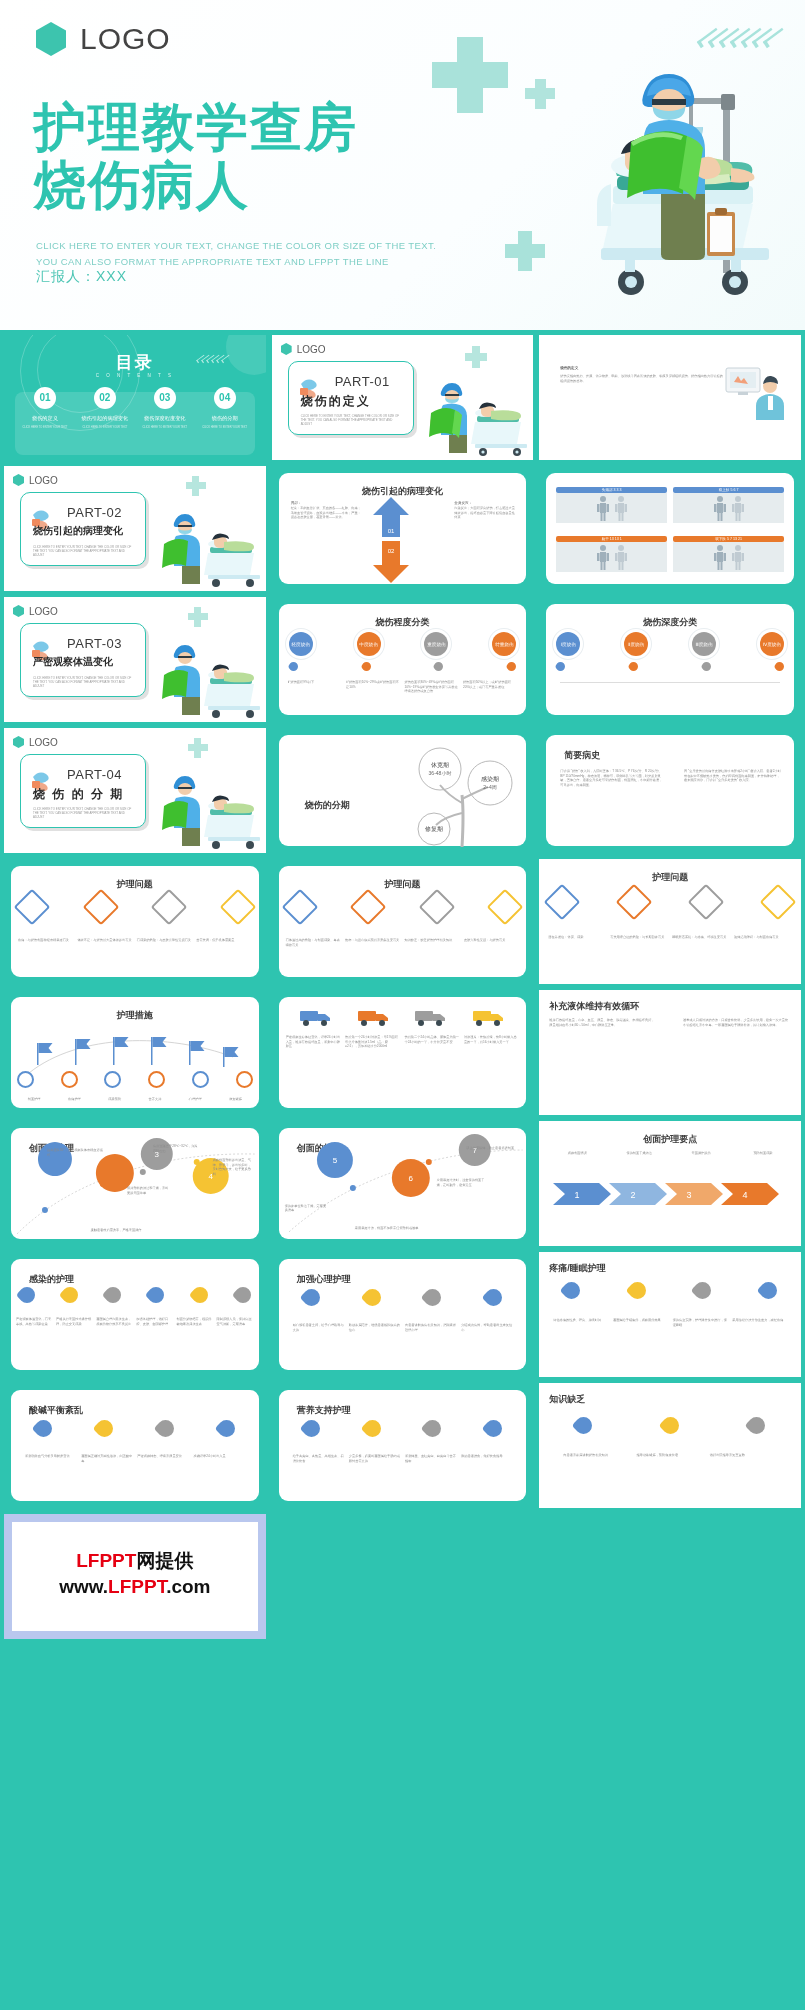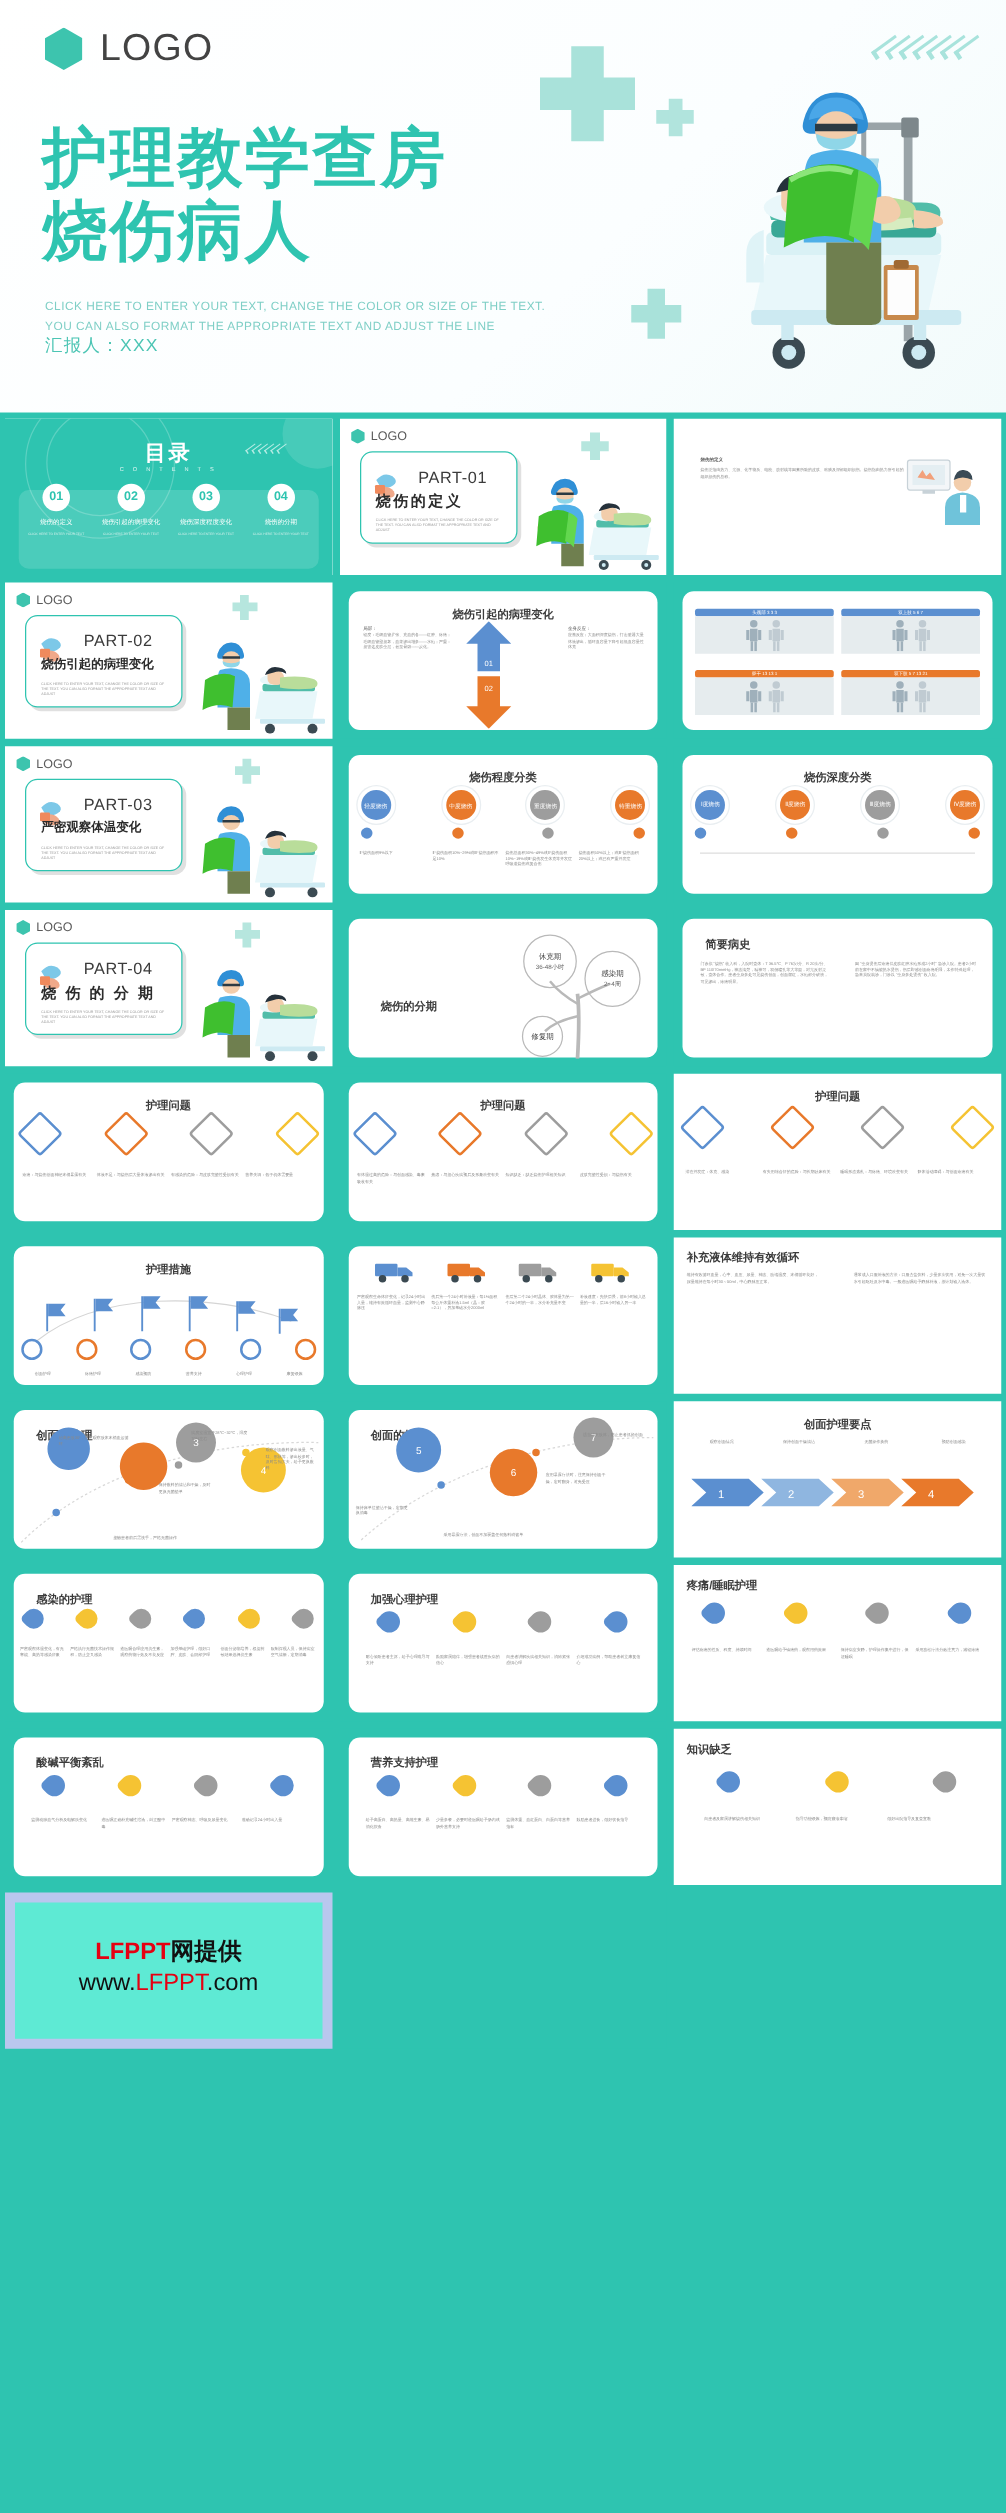--- a/index.html
+++ b/index.html
@@ -100,24 +100,24 @@
   }
   .part-no { position:absolute; left:46px; top:12px; font-size:13px; color:#3b3b3b; letter-spacing:.5px; }
   .part-cn { position:absolute; left:12px; top:31px; right:8px; font-size:12px; font-weight:bold; color:#2b2b2b; letter-spacing:2px; }
   .part-en { position:absolute; left:12px; top:52px; right:10px; font-size:2.9px; line-height:4.2px; color:#9a9a9a; }
   .part-hand { position:absolute; left:10px; top:14px; width:30px; height:24px; }
   .circ { border-radius:50%; display:flex; align-items:center; justify-content:center; color:#fff; font-size:4.6px; }
   .pin { border-radius:50% 50% 50% 4px; transform:rotate(45deg); }
 
   .wm { position:absolute; inset:0; display:flex; flex-direction:column; align-items:center; justify-content:flex-start; padding-top:26px; }
   .wm-1 { font-size:19px; font-weight:bold; color:#111; }
-  .wm-2 { font-size:19px; font-weight:normal; color:#111; margin-top:2px; }
+  .wm-2 { font-size:19px; font-weight:bold; color:#111; margin-top:2px; }
   .wm-red { color:#e60012; }
   .wm-slide { background:#b9c7ee; }
-  .wm-inner { position:absolute; left:8px; top:8px; right:8px; bottom:8px; background:#5eead4; }
+  .wm-inner { position:absolute; left:8px; top:8px; right:8px; bottom:8px; background:#ffffff; }
 </style>
 </head>
 <body>
 
 <div class="cover">
   <div class="logo-row">
     <div class="hexagon"></div>
     <div class="logo-text">LOGO</div>
   </div>
 
@@ -134,21 +134,21 @@
   <div class="cross cross-a"></div>
   <div class="cross cross-b"></div>
   <div class="cross cross-c"></div>
 
   <div class="cover-title">
     <div>护理教学查房</div>
     <div>烧伤病人</div>
   </div>
   <div class="cover-sub">
     <div>CLICK HERE TO ENTER YOUR TEXT, CHANGE THE COLOR OR SIZE OF THE TEXT.</div>
-    <div>YOU CAN ALSO FORMAT THE APPROPRIATE TEXT AND ADJUST THE LINE</div>
+    <div>YOU CAN ALSO FORMAT THE APPROPRIATE TEXT AND LFPPT THE LINE</div>
   </div>
   <div class="cover-reporter">汇报人：XXX</div>
 
   <svg class="illo" viewBox="0 0 370 330">
 
     <rect x="288" y="98" width="7" height="175" fill="#9aa4a8"></rect>
     <rect x="248" y="98" width="50" height="6" fill="#9aa4a8"></rect>
     <rect x="286" y="94" width="14" height="16" rx="2" fill="#7d878b"></rect>
     <rect x="254" y="101" width="4" height="26" fill="#9aa4a8"></rect>
     <path d="M248 127 h20 l-5 36 q-5 8 -10 0 z" fill="#79c0d6"></path>

